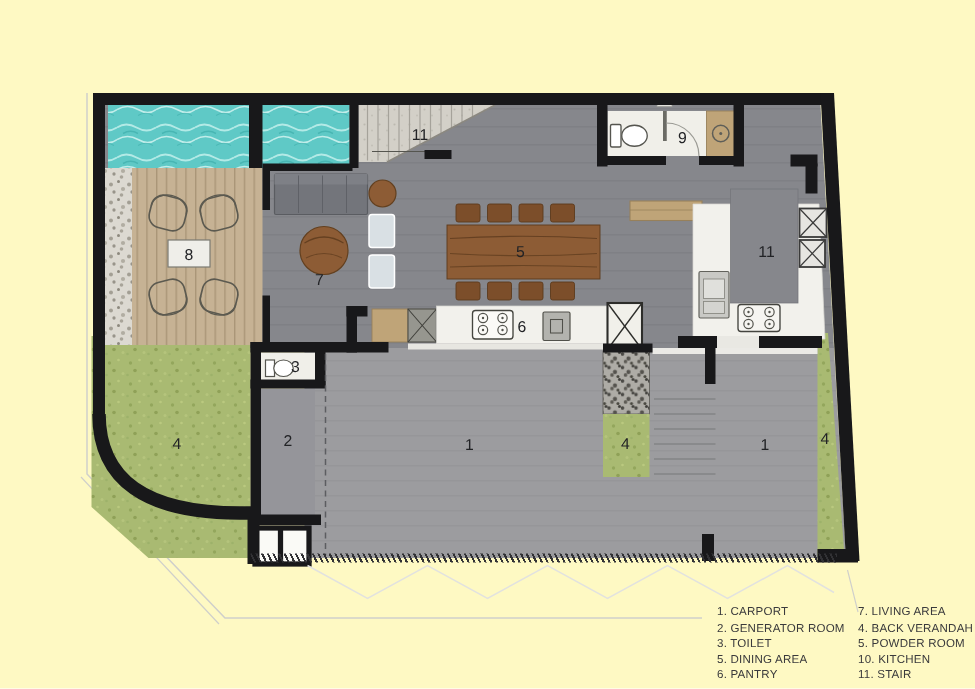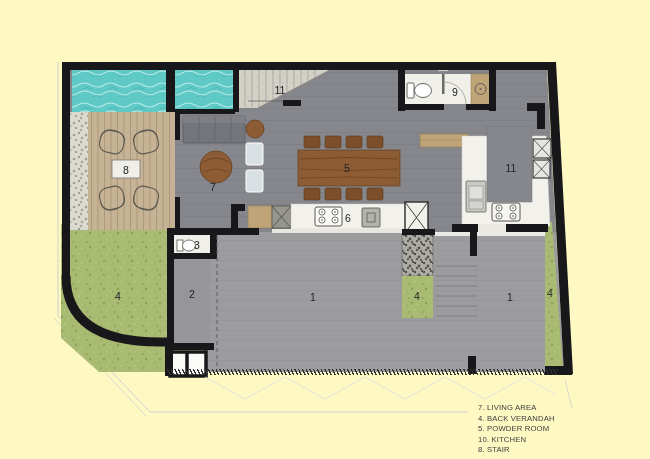--- a/index.html
+++ b/index.html
@@ -303,22 +303,29 @@
   <span class="plan-label" style="left:197px;top:245px">3</span>
   <span class="plan-label" style="left:192px;top:294px">2</span>
   <span class="plan-label" style="left:118px;top:296px">4</span>
   <span class="plan-label" style="left:313px;top:297px">1</span>
   <span class="plan-label" style="left:417px;top:296px">4</span>
   <span class="plan-label" style="left:510px;top:297px">1</span>
   <span class="plan-label" style="left:550px;top:293px">4</span>
 </div>
 
 <div class="legend">
+  <div class="legend-col first">
+    <div class="legend-item">1. CARPORT</div>
+    <div class="legend-item">2. GENERATOR ROOM</div>
+    <div class="legend-item">3. TOILET</div>
+    <div class="legend-item">5. DINING AREA</div>
+    <div class="legend-item">6. PANTRY</div>
+  </div>
   <div class="legend-col">
     <div class="legend-item">7. LIVING AREA</div>
     <div class="legend-item">4. BACK VERANDAH</div>
     <div class="legend-item">5. POWDER ROOM</div>
     <div class="legend-item">10. KITCHEN</div>
-    <div class="legend-item">8. STAIR</div>
+    <div class="legend-item">11. STAIR</div>
   </div>
 </div>
 
 </div>
 
 </body></html>

